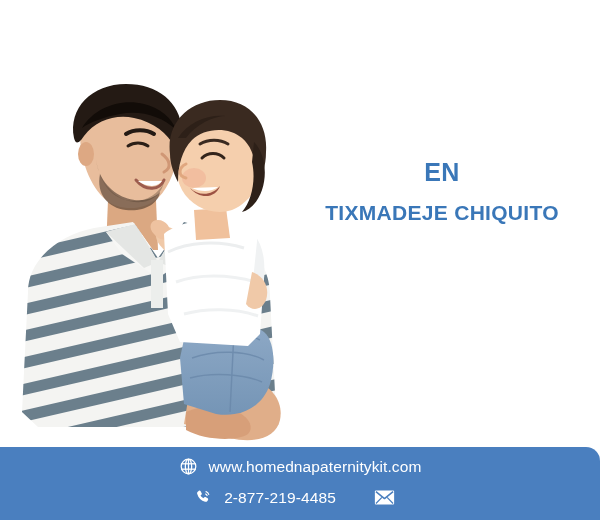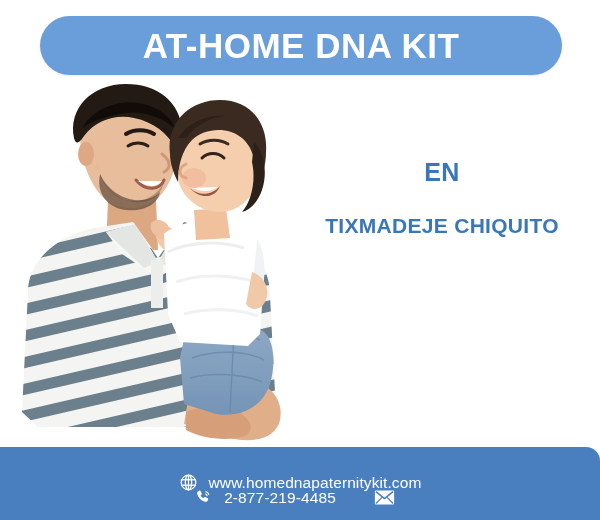--- a/index.html
+++ b/index.html
@@ -61,21 +61,21 @@
     color: #3a77b8;
   }
   .headline-line {
     font-size: 25px;
     font-weight: bold;
     letter-spacing: 0.3px;
     line-height: 1;
     white-space: nowrap;
   }
   .headline-line.l1 { margin-bottom: 33px; }
-  .headline-line.l2 { margin-bottom: 30px; }
+  .headline-line.l2 { margin-bottom: 17px; }
   .headline-line.l3 { font-size: 21px; }
 
   
   .footer {
     position: absolute;
     left: 0;
     top: 447px;
     width: 600px;
     height: 73px;
     background: #4a7fbf;
@@ -85,21 +85,20 @@
     position: absolute;
     display: flex;
     align-items: center;
     color: #ffffff;
   }
   .footer-row.website {
     left: 0;
     right: 0;
     top: 10px;
     justify-content: center;
-    margin-top: 16px;
   }
   .footer-row.contact {
     left: 0;
     right: 0;
     top: 41px;
     justify-content: center;
   }
   .footer-text {
     font-size: 15.5px;
     font-weight: normal;
@@ -114,23 +113,20 @@
   }
   .ic svg { display: block; }
   .gap-sm { width: 11px; }
   .gap-lg { width: 38px; }
 </style>
 </head>
 <body>
 
 <div class="poster">
 
-  <div class="title-banner">
-    <div class="title-banner-text">AT-HOME DNA KIT</div>
-  </div>
 
   <div class="photo-wrap">
     <svg class="photo-svg" viewBox="0 0 320 380" xmlns="http://www.w3.org/2000/svg">
       <defs>
         <clipPath id="poloClip">
           <path d="M20 210 C20 175 55 152 86 146 L125 140 L150 176 L176 140 L212 150 C246 160 262 186 262 214 L268 330 L240 345 L30 345 L14 330 Z"></path>
         </clipPath>
         <clipPath id="babyShirtClip">
           <path d="M156 150 C170 138 206 132 228 140 C252 149 258 170 256 196 L252 250 L240 262 L172 258 L160 230 Z"></path>
         </clipPath>

